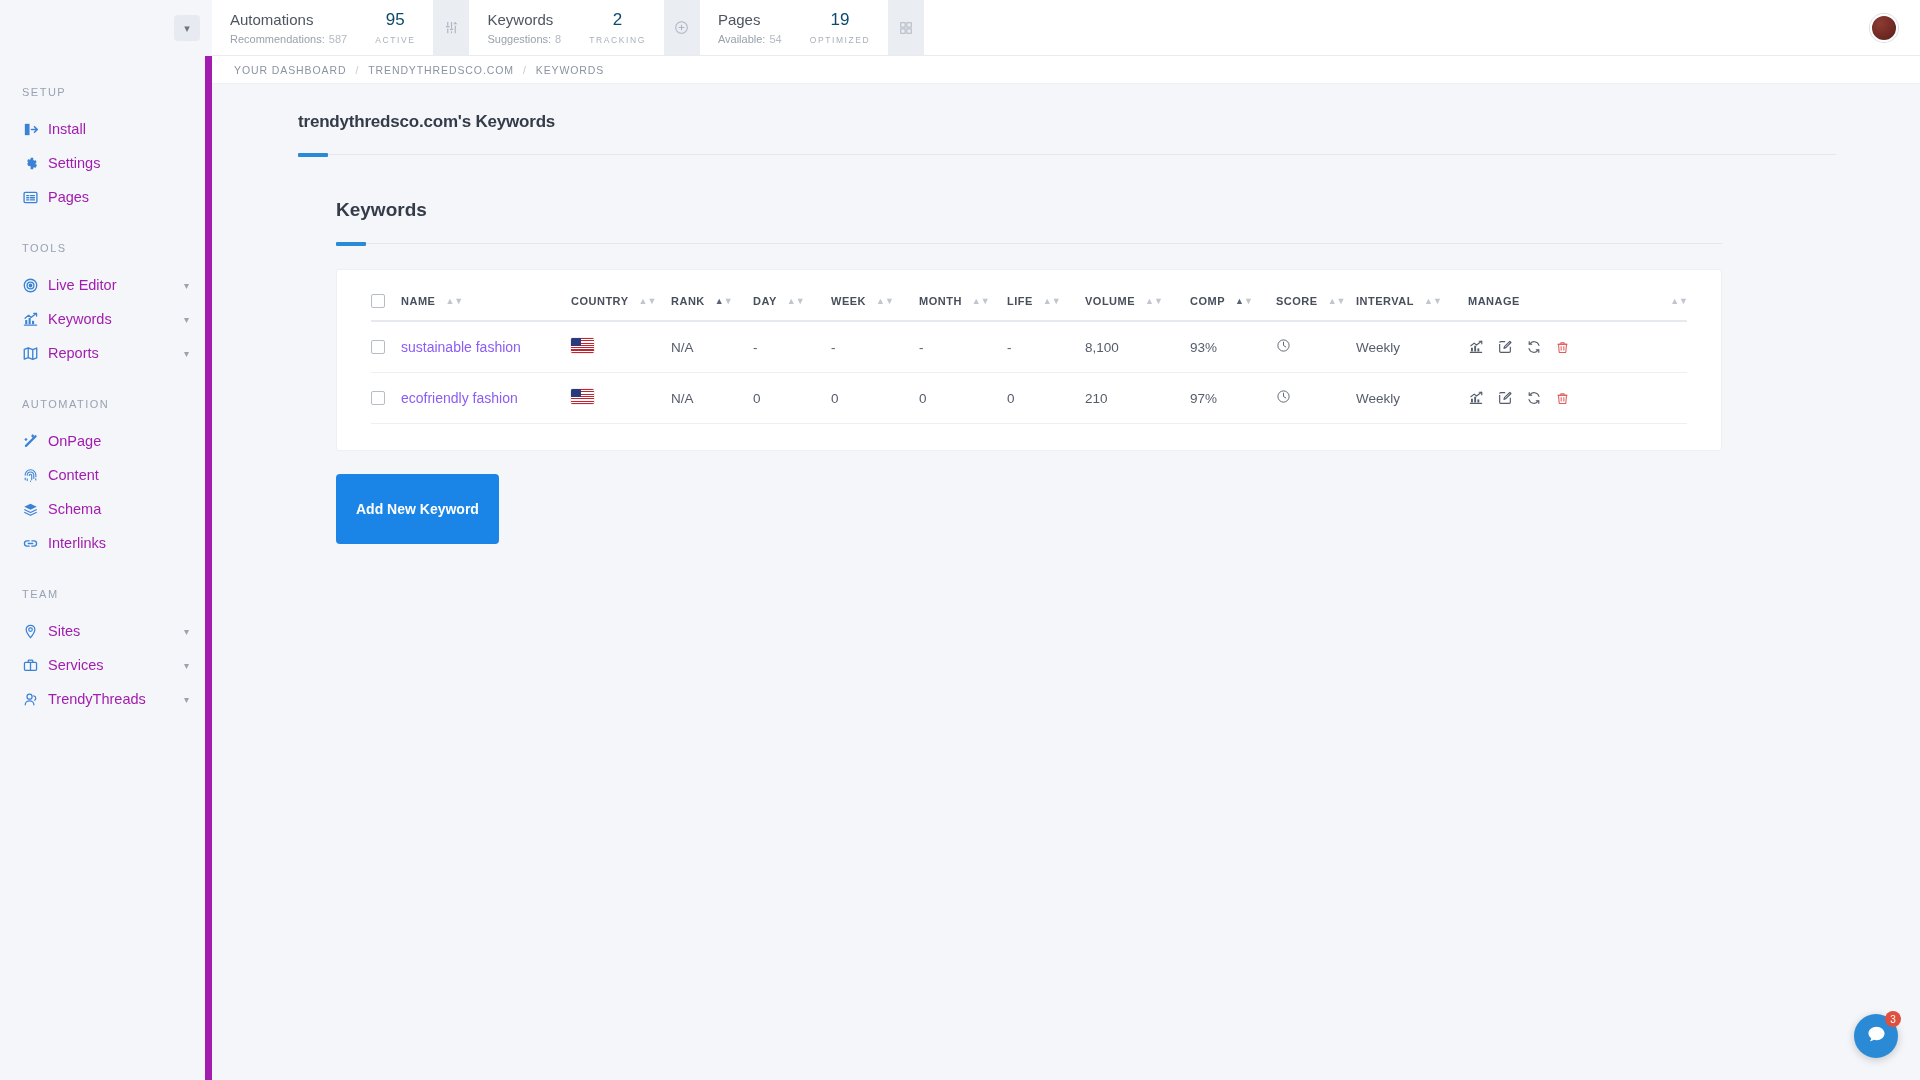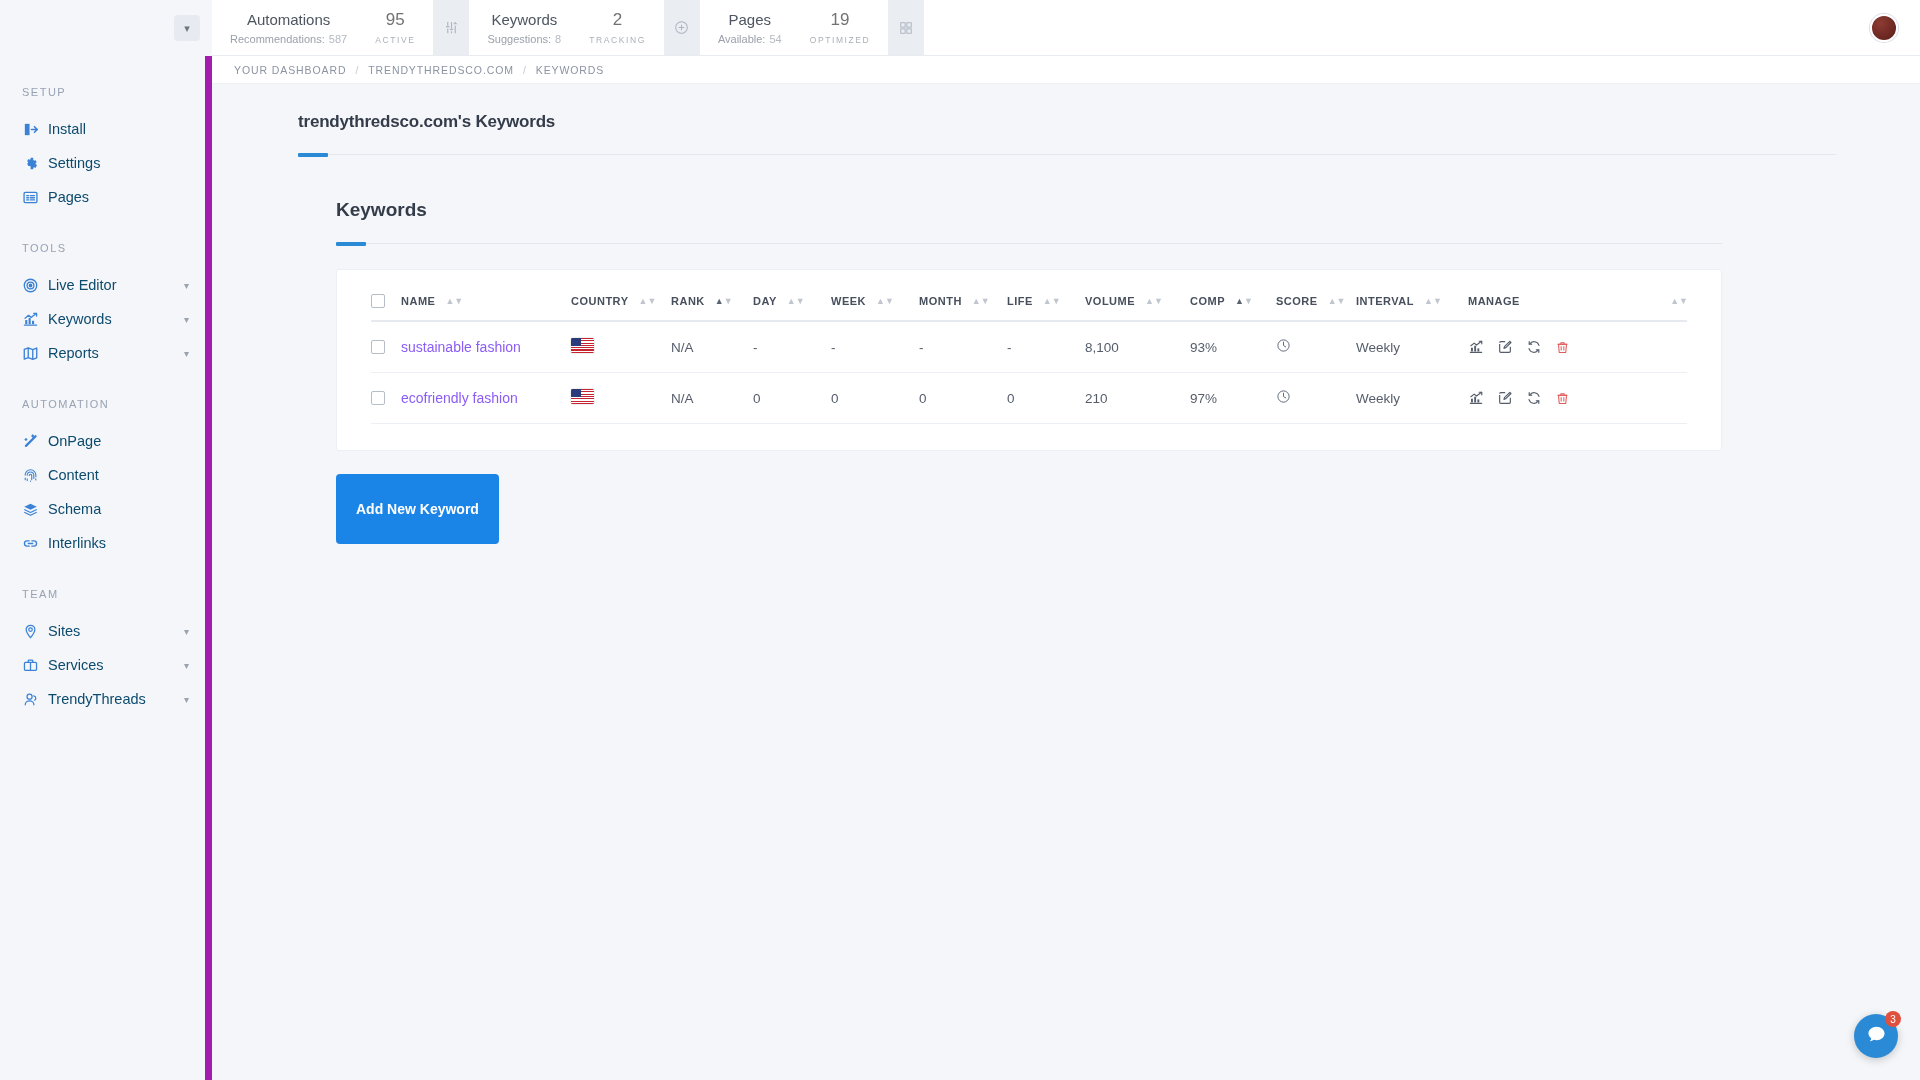--- a/index.html
+++ b/index.html
@@ -55,28 +55,27 @@
     width: 26px; height: 26px; border-radius: 4px;
     background: #e7eaf0; color: #6c757d;
     display: flex; align-items: center; justify-content: center;
     font-size: 11px; cursor: pointer;
   }
   .stat-group { display: flex; align-items: stretch; }
   .stat-card {
     display: flex; align-items: center; gap: 28px;
     padding: 0 18px 0 18px; min-width: 150px;
     background: #fff;
-    text-align: center;
   }
   .stat-left { display: flex; flex-direction: column; justify-content: center; }
   .stat-title { font-size: 15px; color: #4d5560; font-weight: 400; line-height: 18px; }
   .stat-sub { font-size: 11px; color: #9aa1ab; margin-top: 4px; }
   .stat-sub b { font-weight: 400; color: #b4bac2; margin-left: 4px; }
   .stat-right { display: flex; flex-direction: column; align-items: center; justify-content: center; }
-  .stat-num { font-size: 17px; color: #737373; font-weight: 400; line-height: 18px; }
+  .stat-num { font-size: 17px; color: #0c4a6e; font-weight: 400; line-height: 18px; }
   .stat-lbl { font-size: 8.5px; color: #a9b0b9; letter-spacing: 1.6px; margin-top: 6px; }
   .stat-icon {
     width: 36px; background: #eaedf2; color: #aeb5c0;
     display: flex; align-items: center; justify-content: center;
   }
   .stat-icon svg { display: block; }
   .topbar-spacer { flex: 1; background: #fff; }
   .avatar-zone {
     width: 120px; display: flex; align-items: center; justify-content: flex-end;
     padding-right: 22px; background: #fff;
@@ -100,21 +99,21 @@
   .side-sec.gap { margin-top: 28px; }
   .side-item {
     display: flex; align-items: center; height: 34px;
     padding: 0 16px 0 22px; cursor: pointer; position: relative;
   }
   .side-ico {
     width: 26px; min-width: 26px; display: flex; align-items: center;
     color: #3b82d6;
   }
   .side-ico svg { display: block; }
-  .side-label { font-size: 14.5px; color: #0c4a6e; flex: 1; }
+  .side-label { font-size: 14.5px; color: #a21caf; flex: 1; }
   .side-chev { font-size: 10px; color: #9aa3b0; }
 
   
   .crumb-bar {
     position: absolute; left: 212px; top: 56px; width: 1708px; height: 28px;
     background: #fff; border-bottom: 1px solid #eef0f4;
     display: flex; align-items: center; padding-left: 22px; z-index: 2;
   }
   .crumb {
     font-size: 10.5px; letter-spacing: .9px; color: #8b93a1; text-transform: uppercase;

